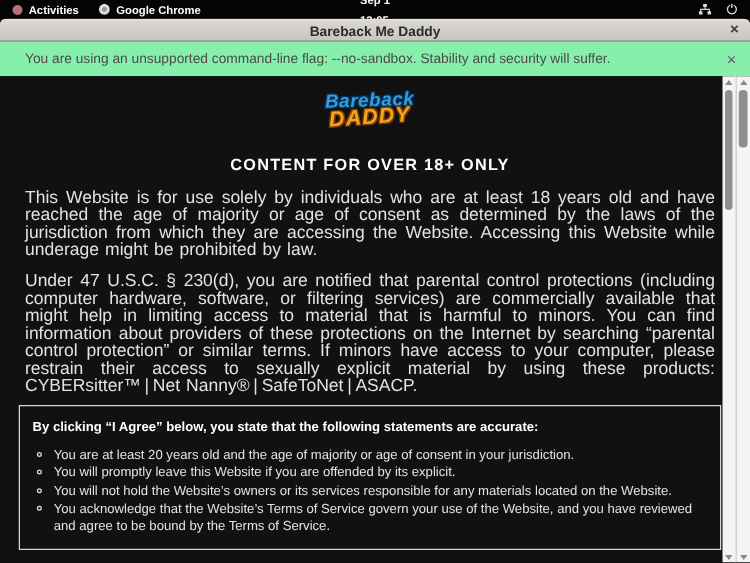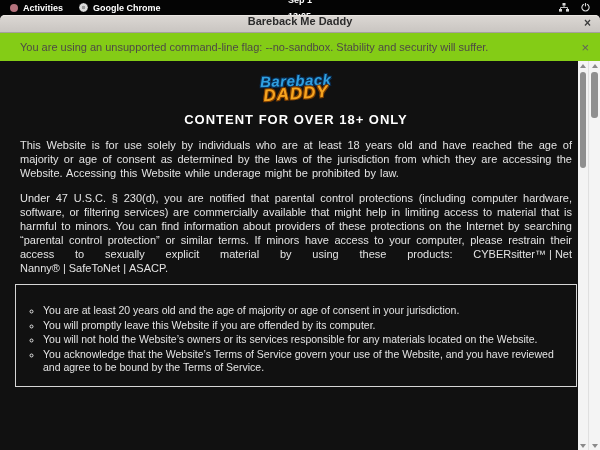--- a/index.html
+++ b/index.html
@@ -12,42 +12,42 @@
   .tb-left { display:flex; align-items:center; gap:16px;text-align:right; }
   .tb-item { display:flex; align-items:center; gap:5px; cursor:pointer; }
   .act-dot { width:8px; height:8px; border-radius:50%; background:#b5737d; display:inline-block; }
   .chrome-ic { width:9px; height:9px; border-radius:50%; display:inline-block;
                background:radial-gradient(circle,#9a9a9a 28%, #dcdcdc 32% 62%, #888 66%); }
   .tb-center { position:absolute; left:50%; transform:translateX(-50%); display:flex; gap:6px;flex-direction:column; }
   .tb-right { display:flex; align-items:center; gap:12px; }
 
   
   .titlebar { height:18px; background:linear-gradient(#dcd8d4,#c9c5c1); border-radius:5px 5px 0 0;
-              border-bottom:1px solid #a5a19d; display:flex; align-items:flex-start; justify-content:center;
+              border-bottom:1px solid #a5a19d; display:flex; align-items:flex-end; justify-content:center;
               position:relative; font-size:11px; font-weight:bold; color:#2b2b2b;
               box-shadow:inset 0 1px 0 #eae6e2; }
   .win-close { position:absolute; right:9px; top:1px; font-size:12px; font-weight:bold; color:#3c3c3c; cursor:pointer; }
 
   
-  .warnbar { height:28px; background:#84cc16; display:flex; align-items:center;
+  .warnbar { height:28px; background:#86efac; display:flex; align-items:center;
              padding:0 20px; font-size:11px; color:#4e4a45; position:relative; }
   .warn-close { position:absolute; right:11px; font-size:13px; color:#5f5f5f; cursor:pointer; }
 
   
   .content { position:relative; height:389px; background:#111; color:#e3e3e3;
              padding:0 28px 0 20px; overflow:hidden; }
   .logo { text-align:center; margin-top:11px; }
   .logo-top { font-size:15px; font-weight:800; font-style:italic; color:#2f9fe0; line-height:16px;
               transform:rotate(-2deg); display:inline-block; letter-spacing:.5px;
               text-shadow:1px 1px 0 #0a2f55,-1px 1px 0 #0a2f55,1px -1px 0 #0a2f55,-1px -1px 0 #0a2f55; }
   .logo-bottom { font-size:17px; font-weight:800; font-style:italic; color:#f6a41f; line-height:18px;
               margin-top:-5px; transform:rotate(-4deg); letter-spacing:1px;
               text-shadow:1px 1px 0 #7a3c00,-1px 1px 0 #7a3c00,1px -1px 0 #7a3c00,-1px -1px 0 #7a3c00; }
-  .heading { font-size:13px; font-weight:600; letter-spacing:1px; color:#fff; text-align:center; margin-top:9px; }
-  .para { font-size:11px; line-height:14px; text-align:justify; margin-top:11px; word-spacing:1px; }
+  .heading { font-size:13px; font-weight:600; letter-spacing:1px; color:#fff; text-align:center; margin-top:21px; }
+  .para { font-size:14px; line-height:14px; text-align:justify; margin-top:11px; word-spacing:1px; }
   .lnk { color:#e3e3e3; cursor:pointer; }
   .sep { margin:0 3px; }
 
   .agreebox { border:1px solid #d6d6d6; margin:9px -5px 0; padding:11px 10px 10px; font-size:10.5px; line-height:13.5px; }
   .box-intro { font-weight:bold; color:#fff; }
   .agreebox ul { list-style:circle outside; padding-left:17px; margin-top:8px; }
   .agreebox li { margin-bottom:1px; }
   .box-note { font-weight:bold; color:#fff; margin-top:8px; }
   .box-date { margin-top:8px; }
 
@@ -120,23 +120,24 @@
       <div class="logo-bottom">DADDY</div>
     </div>
 
     <div class="heading">CONTENT FOR OVER 18+ ONLY</div>
 
     <p class="para">This Website is for use solely by individuals who are at least 18 years old and have reached the age of majority or age of consent as determined by the laws of the jurisdiction from which they are accessing the Website. Accessing this Website while underage might be prohibited by law.</p>
 
     <p class="para"><span>Under </span><span class="lnk">47 U.S.C. § 230(d)</span><span>, you are notified that parental control protections (including computer hardware, software, or filtering services) are commercially available that might help in limiting access to material that is harmful to minors. You can find information about providers of these protections on the Internet by searching “parental control protection” or similar terms. If minors have access to your computer, please restrain their access to sexually explicit material by using these products: </span><span class="lnk">CYBERsitter™</span><span class="sep">|</span><span class="lnk">Net Nanny®</span><span class="sep">|</span><span class="lnk">SafeToNet</span><span class="sep">|</span><span class="lnk">ASACP</span><span>.</span></p>
 
     <div class="agreebox">
+      <div class="box-intro">By clicking “I Agree” below, you state that the following statements are accurate:</div>
       <ul>
         <li>You are at least 20 years old and the age of majority or age of consent in your jurisdiction.</li>
-        <li>You will promptly leave this Website if you are offended by its computer.</li>
+        <li>You will promptly leave this Website if you are offended by its explicit.</li>
         <li>You will not hold the Website’s owners or its services responsible for any materials located on the Website.</li>
         <li><span>You acknowledge that the Website’s </span><span class="lnk">Terms of Service</span><span> govern your use of the Website, and you have reviewed and agree to be bound by the </span><span class="lnk">Terms of Service</span><span>.</span></li>
       </ul>
     </div>
 
   </div>
 
   <div class="sb sb-inner">
     <div class="arr arr-top">
         <span class="tri-up"></span>

